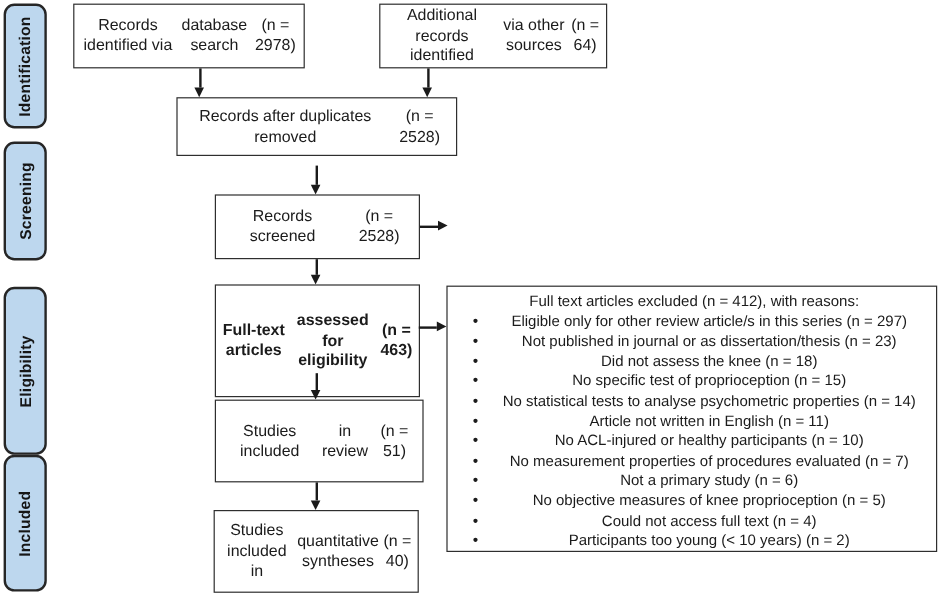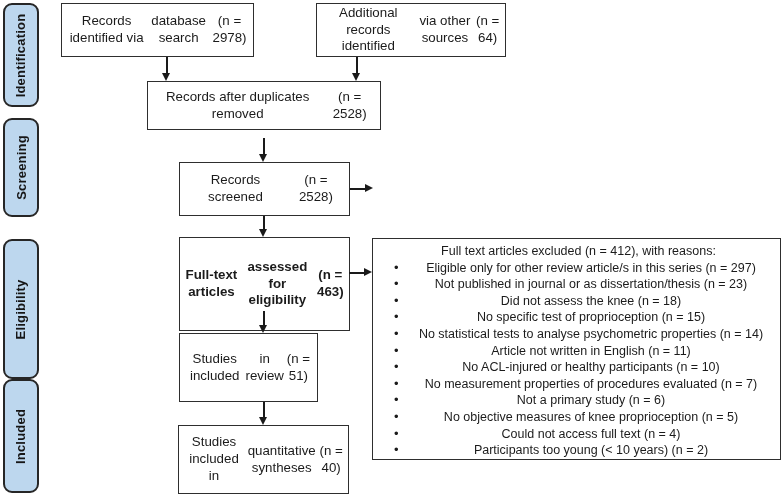--- a/index.html
+++ b/index.html
@@ -51,21 +51,21 @@
     text-align:center;
     font-size:13.3px;line-height:1.26;
     padding:2px 4px;
   }
   #box-db{left:61px;top:3px;width:193px;height:54px;}
   #box-other{left:276px;top:3px;width:190px;height:54px;margin-left:40px;}
   #box-dup{left:147px;top:81px;width:234px;height:49px;}
   #box-screened{left:179px;top:162px;width:171px;height:54px;}
   #box-excluded{left:373px;top:162px;width:186px;height:54px;}
   #box-fulltext{left:179px;top:237px;width:171px;height:94px;font-weight:bold;}
-  #box-review{left:179px;top:333px;width:139px;height:69px;}
+  #box-review{left:179px;top:333px;width:174px;height:69px;}
   #box-quant{left:178px;top:425px;width:171px;height:69px;}
 
   
   #box-reasons{
     position:absolute;left:372px;top:238px;width:409px;height:222px;
     background:#fff;
     border:1.5px solid var(--box-border);
     font-size:12.5px;line-height:16.6px;
     padding:4px 4px 2px 8px;
     text-align:center;

